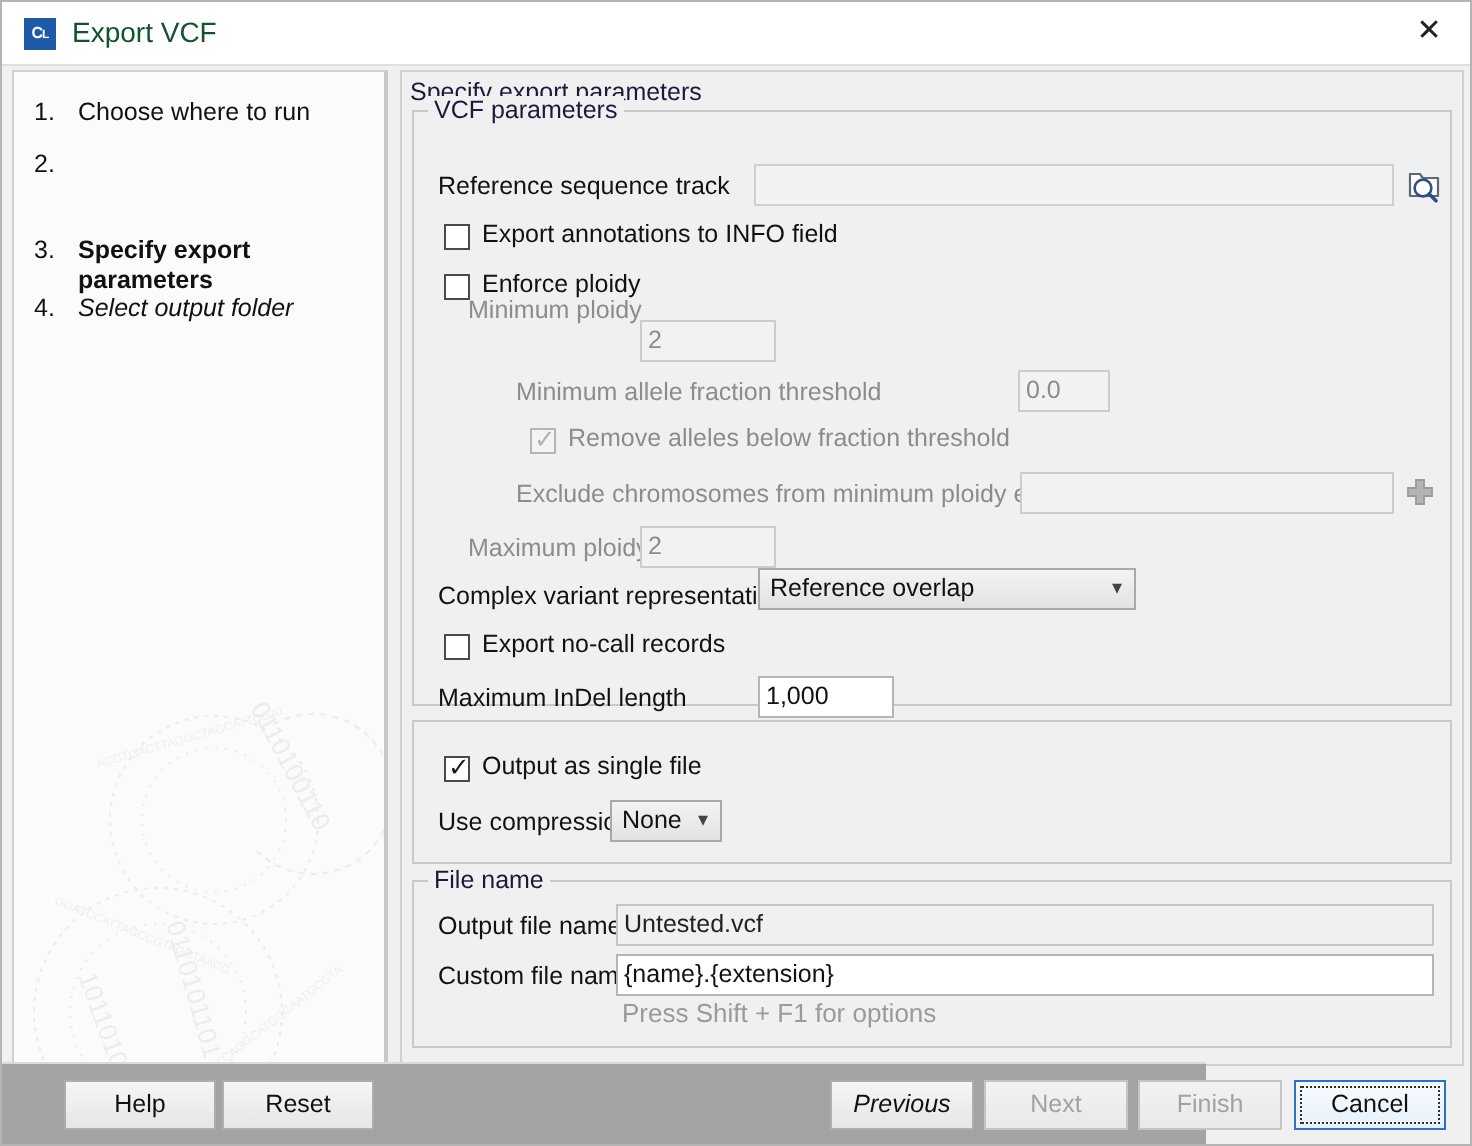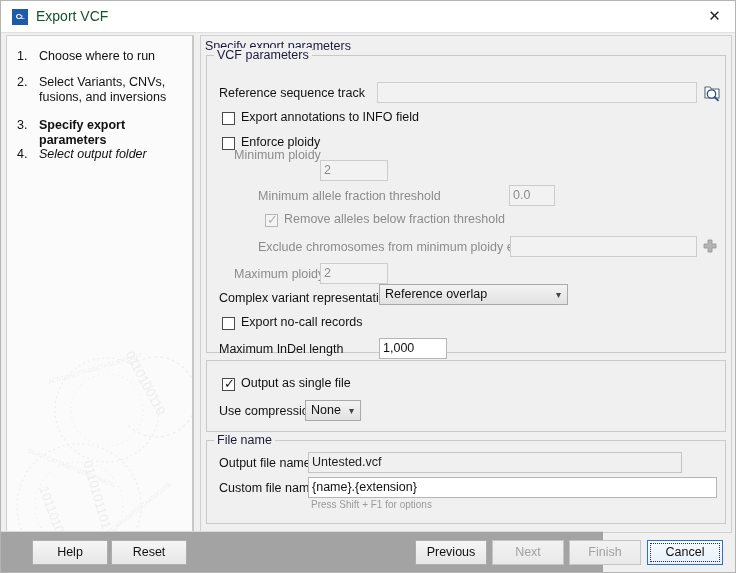--- a/index.html
+++ b/index.html
@@ -202,21 +202,21 @@
   .combo .arrow {
     position: absolute;
     right: 6px; top: 0;
     font-size: 10px;
     color: #444444;
     line-height: 20px;
   }
 
   .hint {
     position: absolute;
-    font-size: 10px;
+    font-size: 13px;
     color: #9a9a9a;
   }
 
   
   #buttonbar {
     position: absolute;
     left: 0; bottom: 0;
     width: 602px; height: 40px;
     background: #a3a3a3;
     border-top: 1px solid #dadada;
@@ -286,21 +286,20 @@
       </g>
     </svg>
 
     <div class="step" style="top:13px;">
       <span class="num">1.</span>
       <span class="lbl">Choose where to run</span>
     </div>
 
     <div class="step" style="top:39px;">
       <span class="num">2.</span>
-      <span class="lbl">Select Variants, CNVs, fusions, and inversions</span>
     </div>
 
     <div class="step current" style="top:82px;">
       <span class="num">3.</span>
       <span class="lbl">Specify export parameters</span>
     </div>
 
     <div class="step future" style="top:111px;">
       <span class="num">4.</span>
       <span class="lbl">Select output folder</span>
@@ -376,34 +375,34 @@
       <div class="combo" style="left:98px; top:39px; width:56px;">
         <span>None</span>
         <span class="arrow">▾</span>
       </div>
     </div>
 
     <div class="groupbox" style="left:5px; top:404px; width:520px; height:84px;">
       <span class="legend">File name</span>
 
       <div class="lbl-row" style="left:12px; top:15px;">Output file name</div>
-      <div class="txtfield readonlyish" style="left:101px; top:11px; width:374px;">Untested.vcf</div>
+      <div class="txtfield readonlyish" style="left:101px; top:11px; width:409px;">Untested.vcf</div>
 
       <div class="lbl-row" style="left:12px; top:40px;">Custom file name</div>
       <div class="txtfield" style="left:101px; top:36px; width:409px;">{name}.{extension}</div>
 
       <div class="hint" style="left:104px; top:58px;">Press Shift + F1 for options</div>
     </div>
   </div>
 
   <div id="buttonbar">
     <div class="btn" style="left:31px; top:8px; width:76px;">Help</div>
     <div class="btn" style="left:110px; top:8px; width:76px;">Reset</div>
 
-    <div class="btn" style="left:414px; top:8px; width:72px;">Previous</div>
+    <div class="btn" style="left:414px; top:8px; width:72px;font-style:italic;">Previous</div>
     <div class="btn disabled" style="left:491px; top:8px; width:72px;">Next</div>
     <div class="btn disabled" style="left:568px; top:8px; width:72px;">Finish</div>
     <div class="btn focused" style="left:646px; top:8px; width:76px;">
       <span class="inner"></span>
       <span>Cancel</span>
     </div>
   </div>
 
 </div>
 

